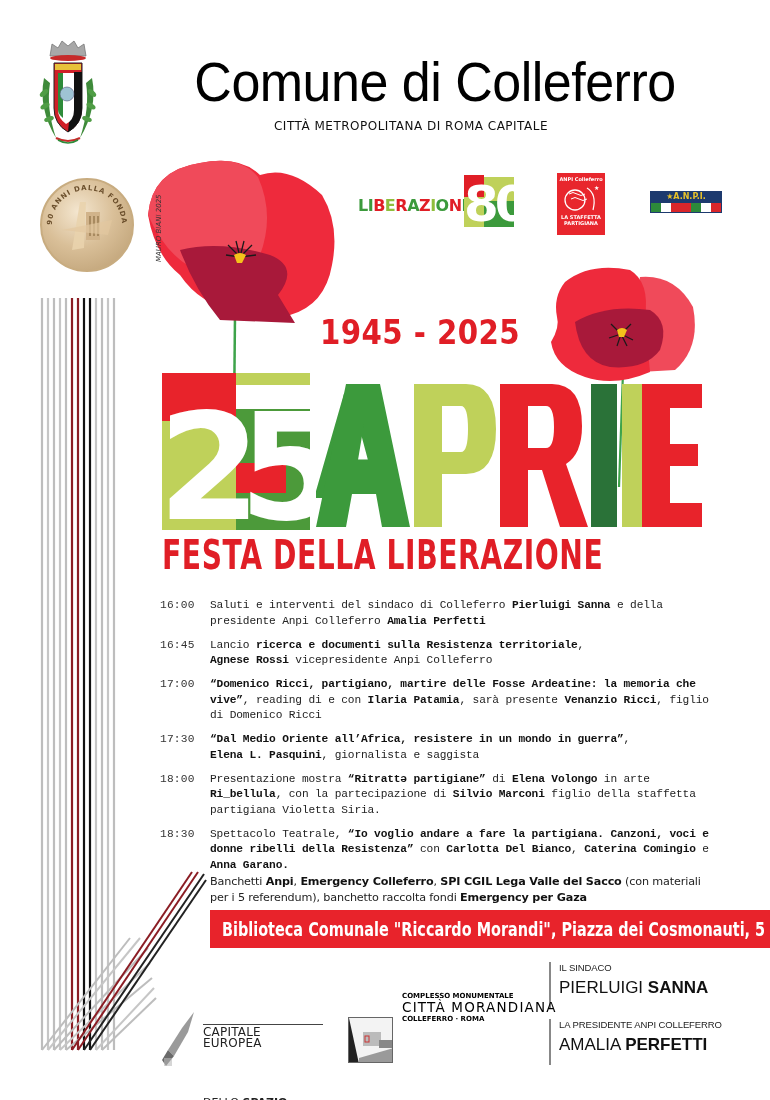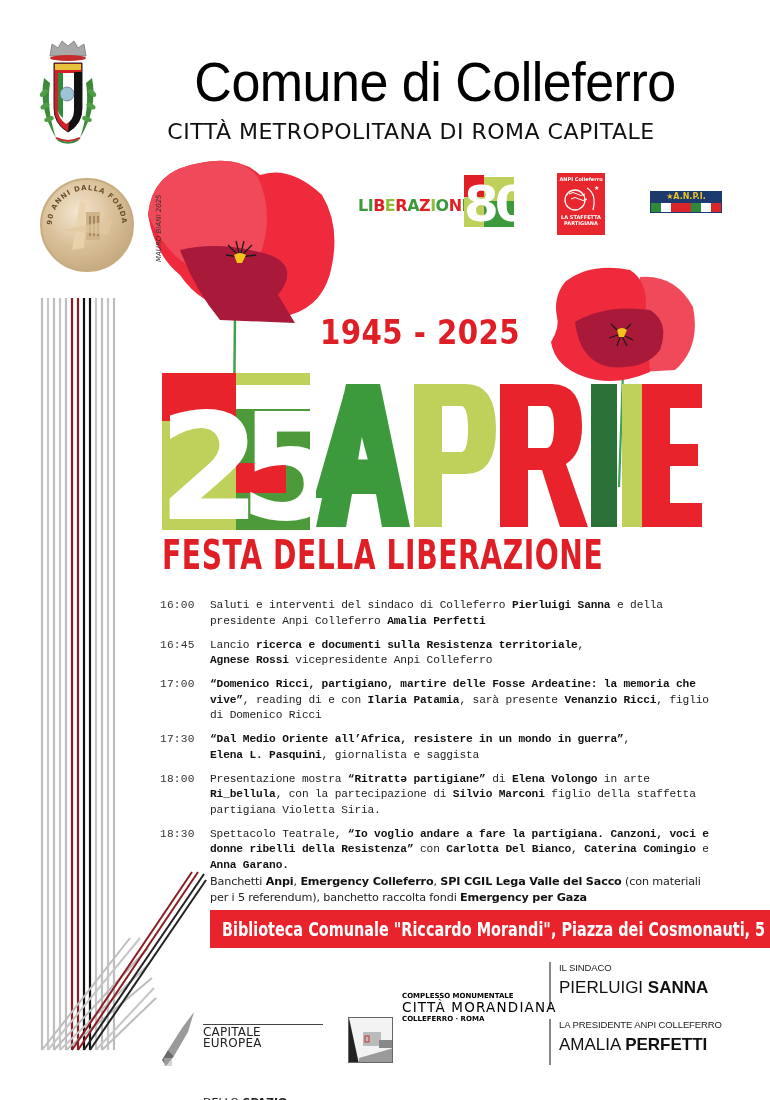--- a/index.html
+++ b/index.html
@@ -7,21 +7,21 @@
   body { position: relative; font-family: "DejaVu Sans", sans-serif; color: #1a1a1a; }
 
   .abs { position: absolute; }
 
   
   .crest { left: 36px; top: 38px; width: 64px; height: 120px; }
   .title { left: 0; width: 770px; top: 52px; text-align: center; padding-left: 100px;
     font-family: "Liberation Sans", sans-serif; font-size: 52px; font-weight: normal; color: #000;
     letter-spacing: -0.5px; transform: scaleY(1.05); }
   .subtitle { left: 0; width: 770px; top: 119px; text-align: center; padding-left: 52px;
-    font-family: "DejaVu Sans", sans-serif; font-size: 22px; color: #111; letter-spacing: 0.5px; }
+    font-family: "DejaVu Sans", sans-serif; font-size: 12px; color: #111; letter-spacing: 0.5px; }
 
   
   .medal { left: 40px; top: 178px; width: 94px; height: 94px; border-radius: 50%;
     background: radial-gradient(circle at 40% 35%, #f4e6cf 0%, #d9bf98 45%, #b89a6e 100%);
     border: 2px solid #c8ac80; }
 
   
   .stripes { left: 40px; top: 298px; width: 80px; height: 755px; }
 
   

